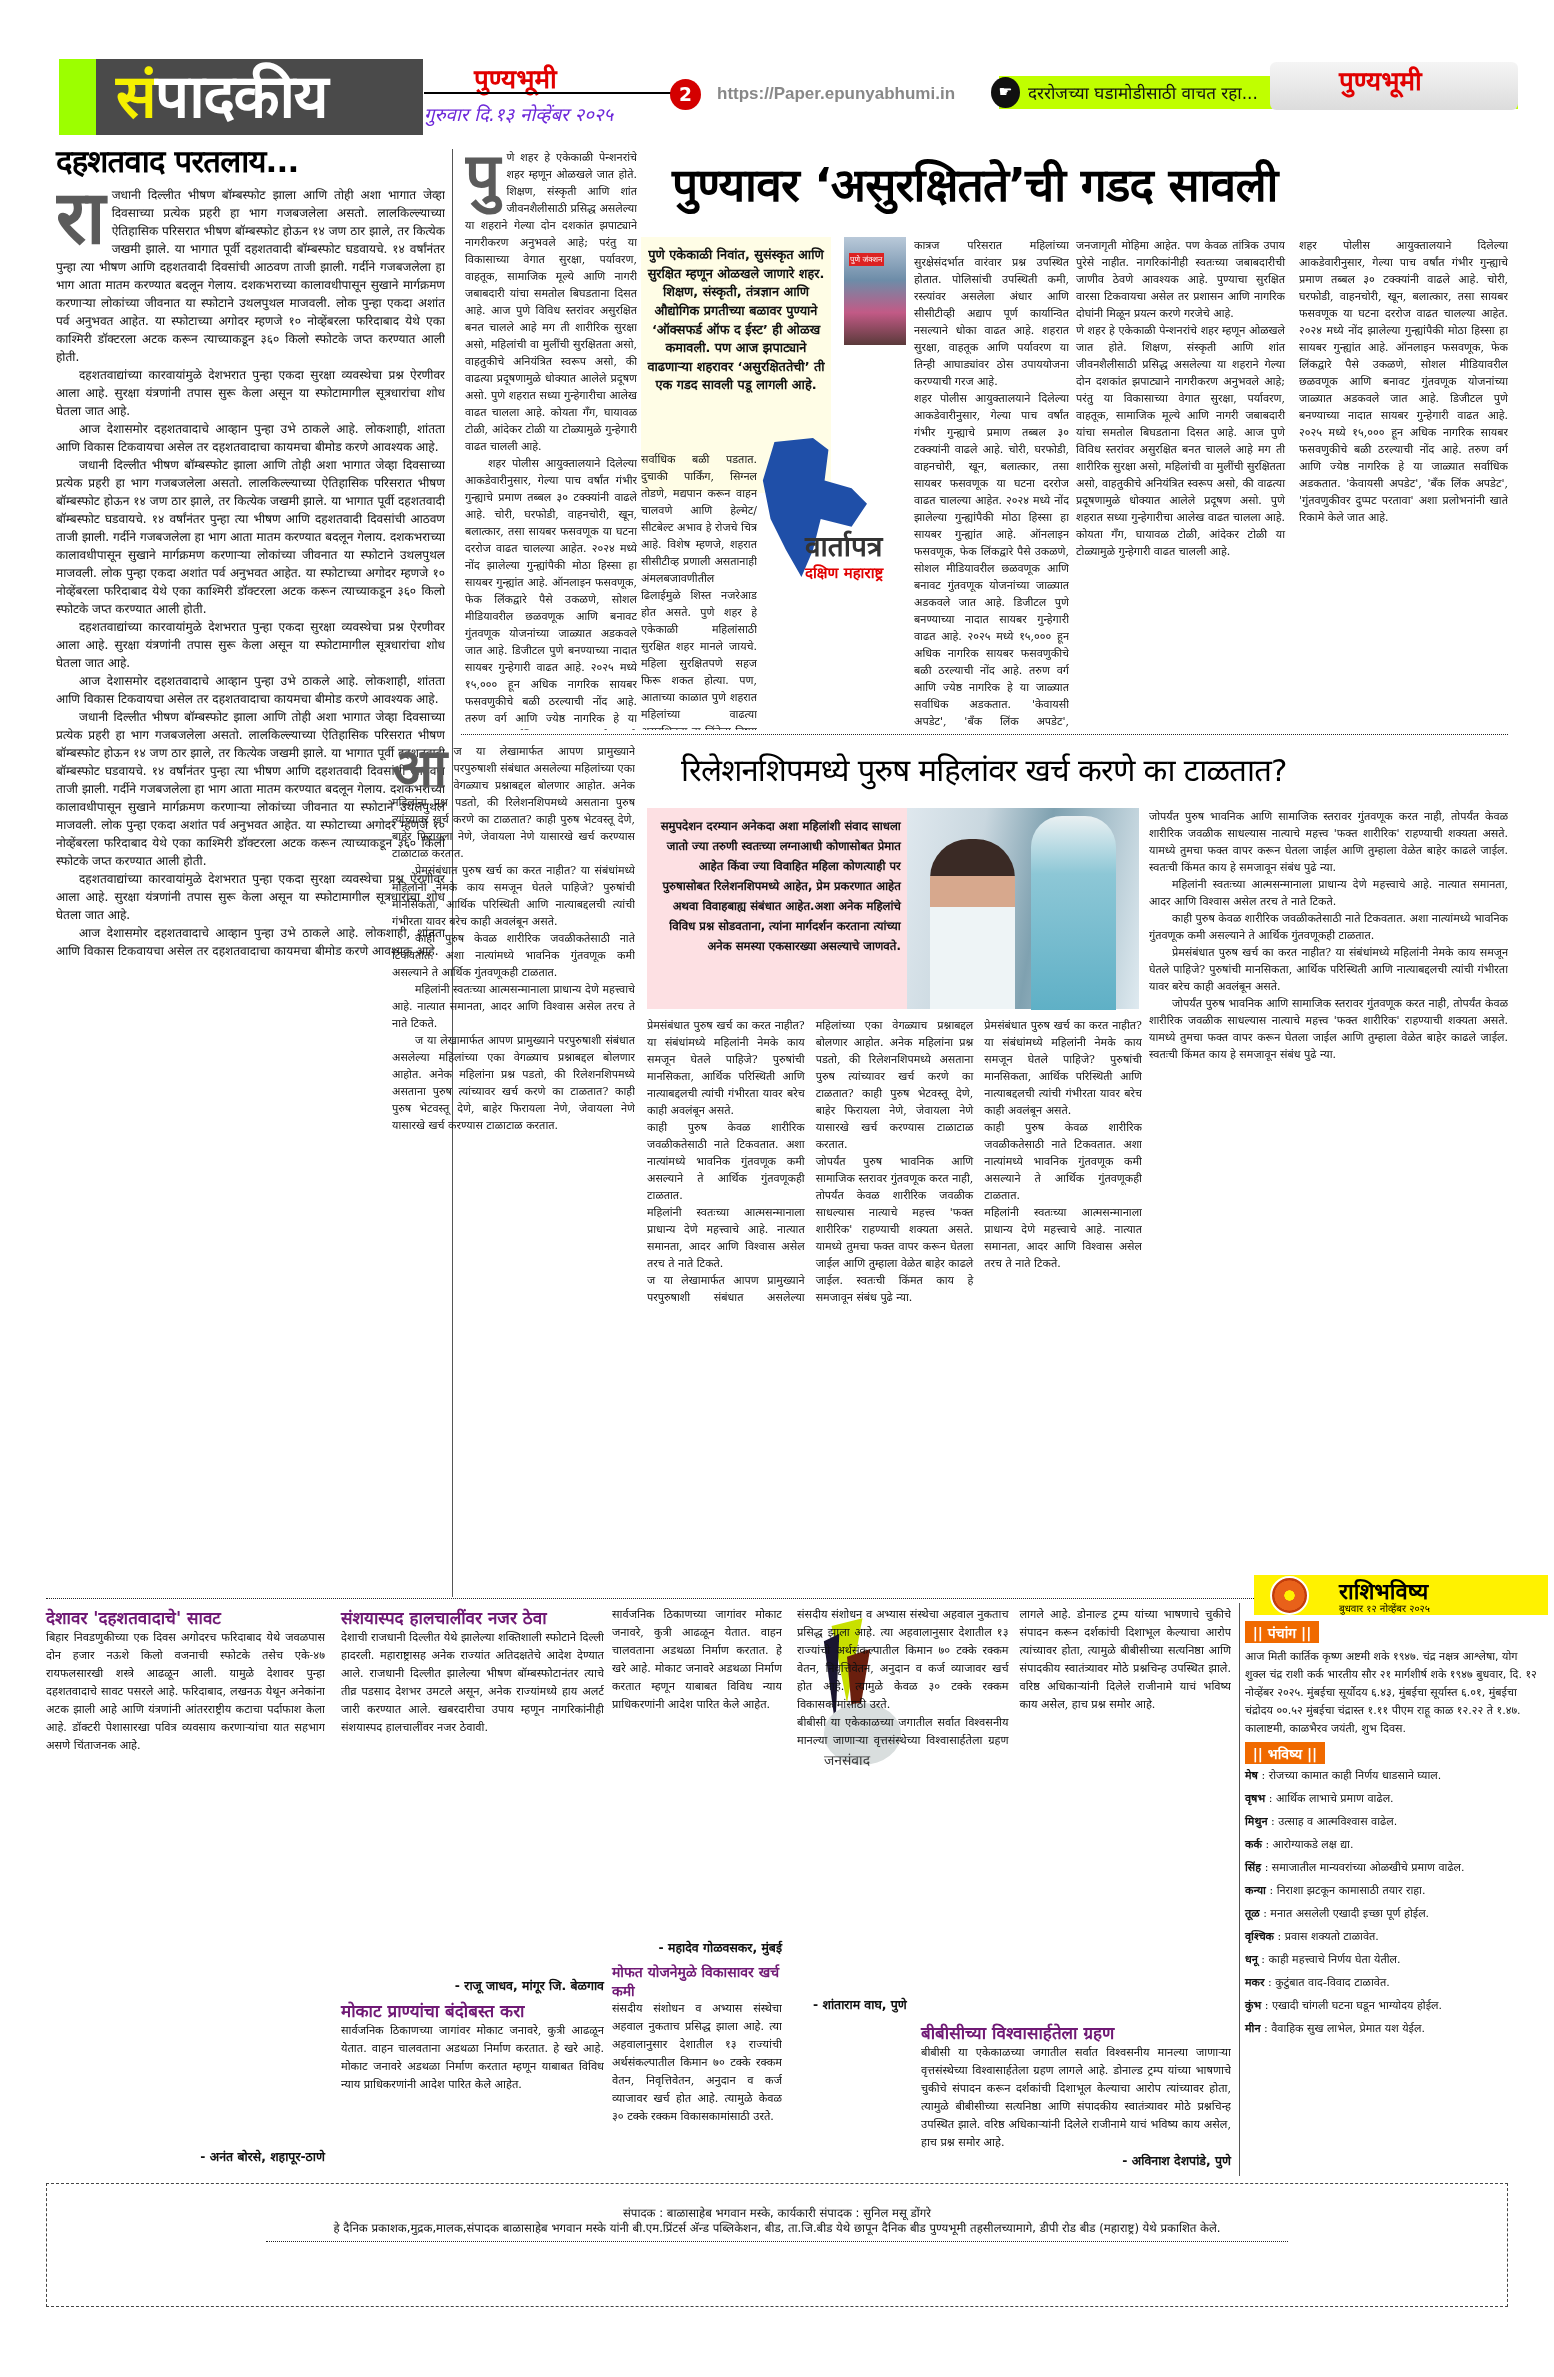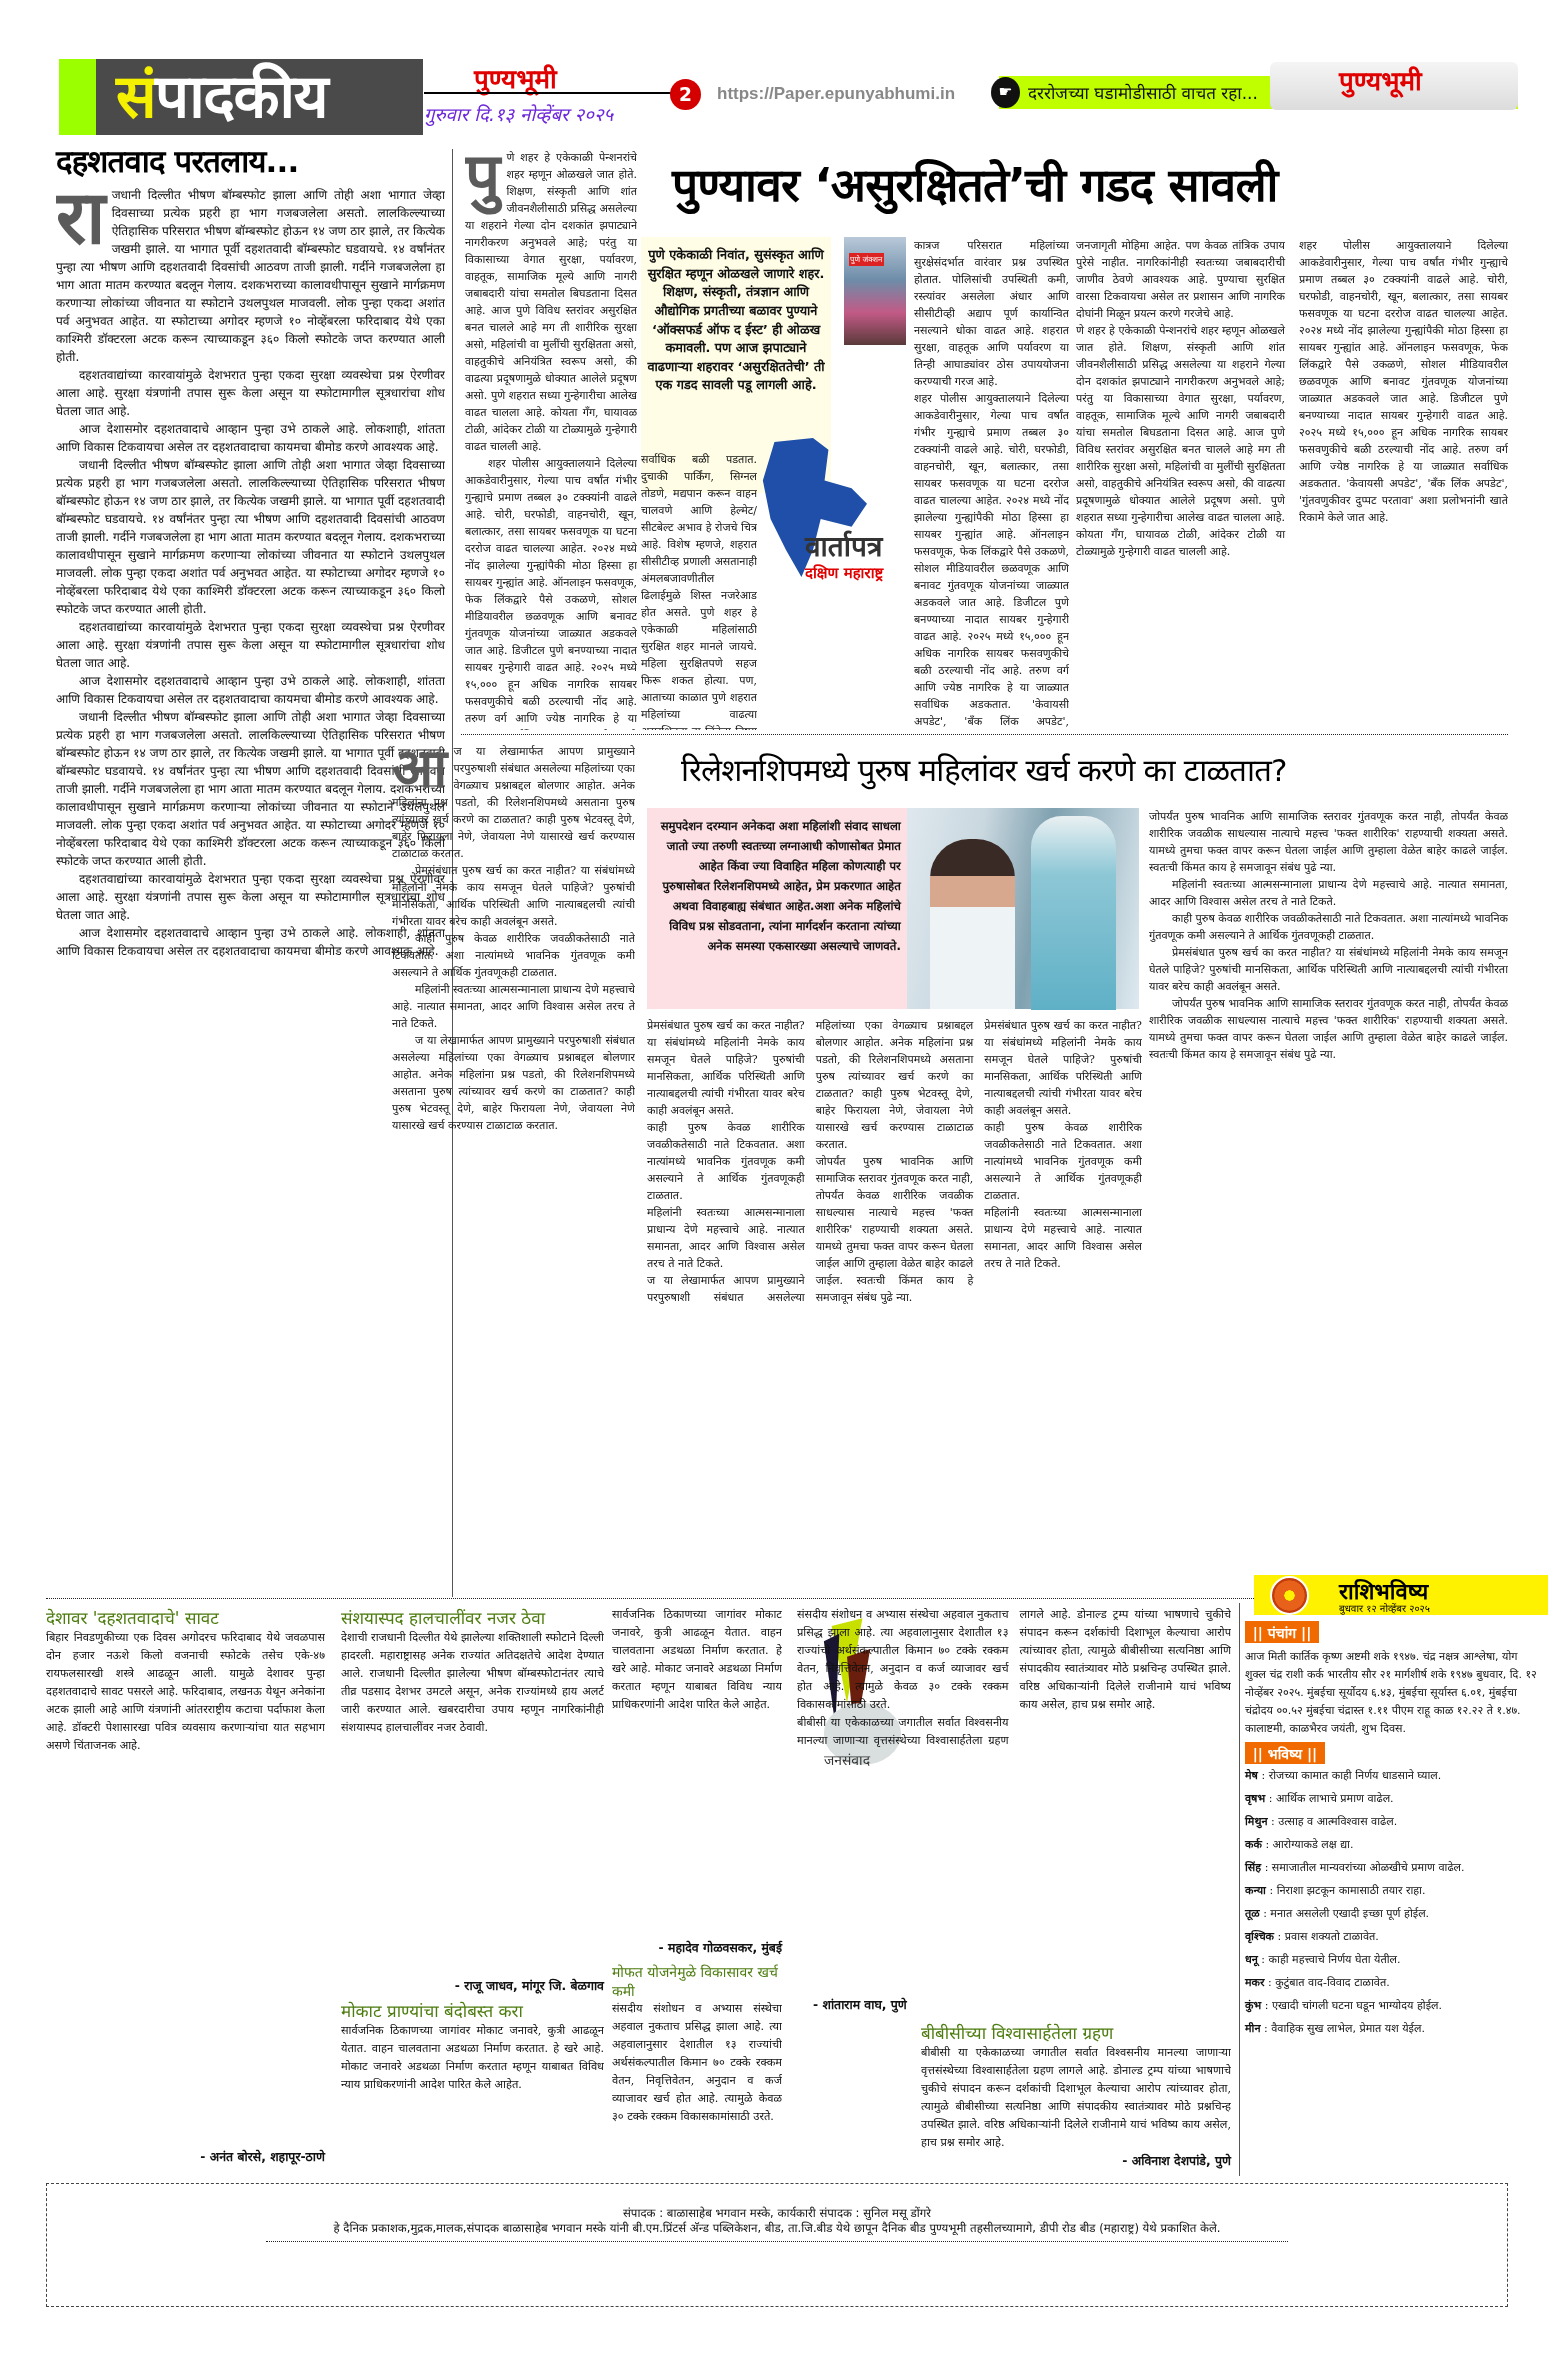--- a/index.html
+++ b/index.html
@@ -38,21 +38,21 @@
 
   
   .rel-head { left: 681px; top: 748px; font-size: 31px; color: #000; letter-spacing: -0.8px; }
   .rel-box { left: 647px; top: 808px; width: 260px; height: 201px; background: #fde0e3; font-size: 11.6px; line-height: 20px; text-align: right; padding: 7.7px 6.2px; font-weight: bold; }
   .rel-photo { left: 907px; top: 808px; width: 232px; height: 201px; background: linear-gradient(100deg, #dfe8ee 0%, #c9d7df 30%, #7fa1b0 55%, #dfeaf0 100%); }
   .rel-photo .woman { position:absolute; left: 23px; top: 31px; width: 85px; height: 170px; background: linear-gradient(#3a2a25 0%, #3a2a25 22%, #d7a88d 22%, #d7a88d 40%, #eef4f6 40%); border-radius: 39px 39px 0 0; }
   .rel-photo .man { position:absolute; left: 124px; top: 7.7px; width: 85px; height: 194px; background: linear-gradient(#e9f0f2 0%, #8dc7d6 30%, #5fb0c6 100%); border-radius: 31px 31px 0 0; }
   .signature { font-weight: bold; font-size: 12.4px; }
 
   
-  .sec-head { font-size: 17px; font-weight: normal; color: #4d7c0f; }
+  .sec-head { font-size: 17px; font-weight: bold; color: #701a75; }
   .letter-text { font-size: 11.2px; line-height: 18px; text-align: justify; font-family: "DejaVu Serif", serif; }
   .logo-box { left: 793px; top: 1610px; width: 108px; height: 163px; }
   .raashi-banner { left: 1254px; top: 1575px; width: 294px; height: 40px; background: #fff200; }
   .raashi-wheel { left: 1270px; top: 1576px; width: 39px; height: 39px; border-radius: 50%; background: radial-gradient(circle, #fff200 0 20%, #e8611a 22% 60%, #c33d0a 62% 100%); border: 2.3px solid #fff; }
   .raashi-title { left: 1339px; top: 1575px; font-size: 22px; font-weight: bold; color: #000; }
   .raashi-date { left: 1339px; top: 1601px; font-size: 10px; color: #000; }
   .orange-tag { background: #f06a00; color: #fff; font-size: 14px; font-weight: bold; padding: 1.5px 7.7px; display: inline-block; }
   .panchang-text { font-size: 11px; line-height: 18px; }
   .bhavishya-list { font-size: 11px; line-height: 23px; }
   .bhavishya-list b { font-weight: bold; }

